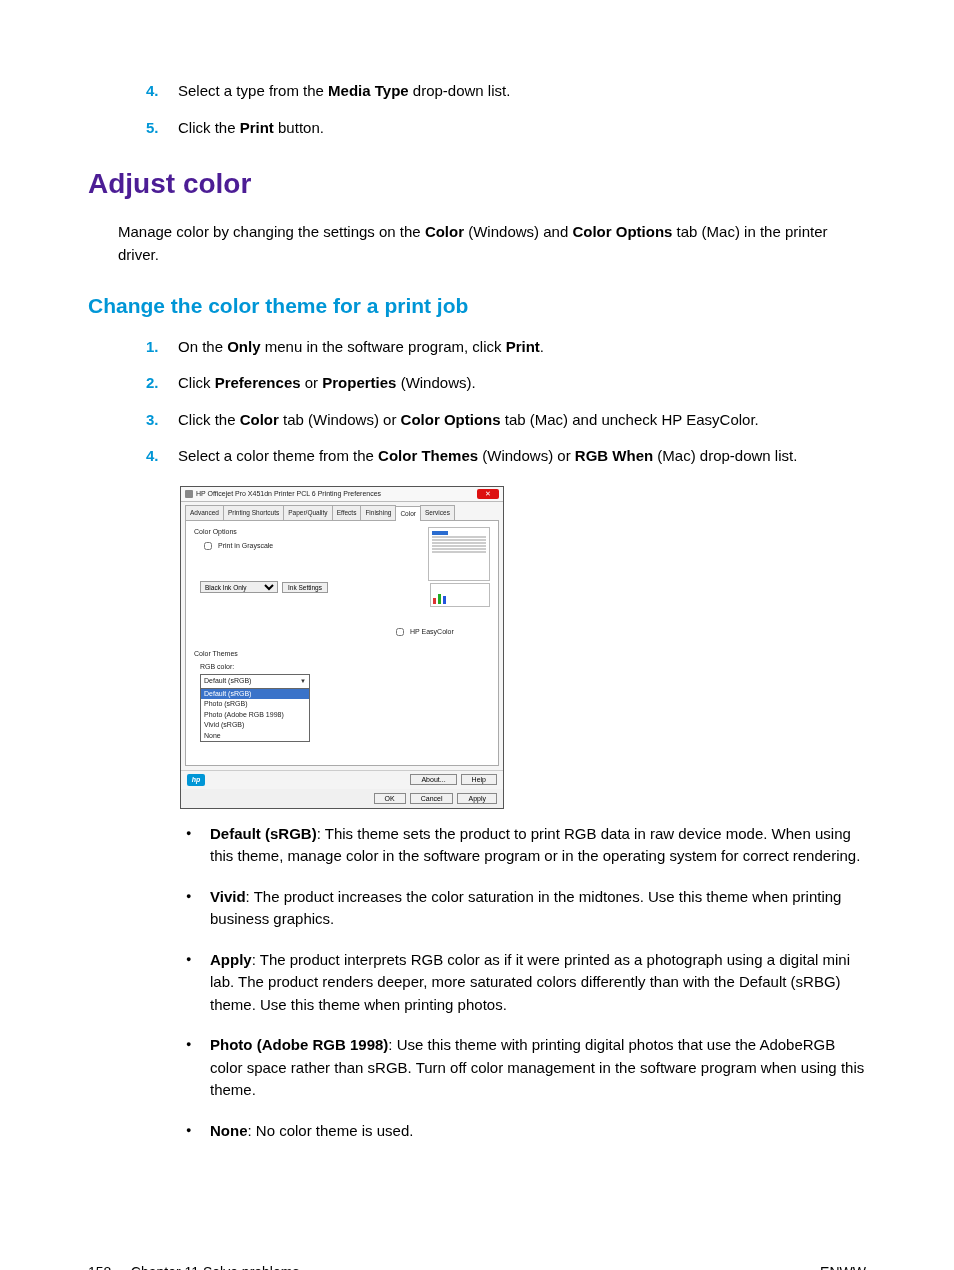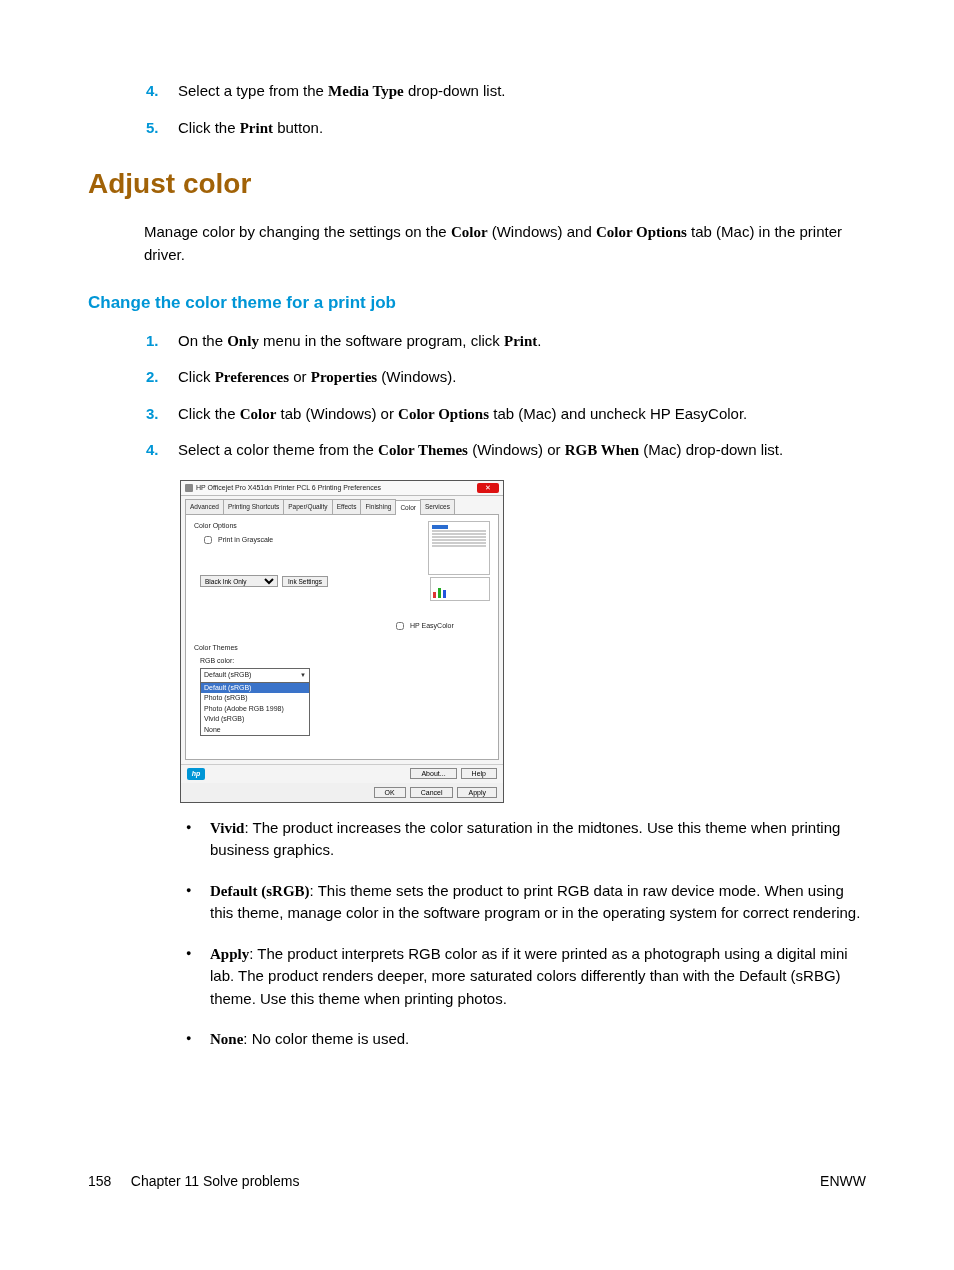--- a/index.html
+++ b/index.html
@@ -6,36 +6,36 @@
       font-family: Arial, Helvetica, sans-serif;
       font-size: 15px;
       line-height: 1.5;
       color: #000;
       max-width: 954px;
       margin: 0 auto;
       padding: 80px 88px 40px 88px;
       box-sizing: border-box;
       background: #fff;
     }
-    .bold { font-weight: bold; font-family: Liberation Serif, serif; }
+    .bold { font-weight: bold; }
     h1.section-heading {
       font-family: Arial, Helvetica, sans-serif;
       font-size: 28px;
       font-weight: bold;
-      color: #a16207;
+      color: #4c1d95;
       margin: 24px 0 16px 0;
     }
     h2.sub-heading {
       font-family: Arial, Helvetica, sans-serif;
-      font-size: 17px;
+      font-size: 21px;
       font-weight: bold;
       color: #0096d6;
       margin: 24px 0 14px 0;
     }
-    .intro-para { margin: 0 0 10px 56px; }
+    .intro-para { margin: 0 0 10px 30px; }
     ol.num-list {
       list-style: none;
       margin: 0 0 18px 58px;
       padding: 0;
     }
     ol.num-list > li {
       display: flex;
       margin: 0 0 14px 0;
     }
     ol.num-list > li .marker {
@@ -354,23 +354,24 @@
     </div>
   </div>
   <div class="dialog-foot2">
     <button class="dlg-btn">OK</button>
     <button class="dlg-btn">Cancel</button>
     <button class="dlg-btn">Apply</button>
   </div>
 </div>
 
 <ul class="bullet-list" id="bullet-list">
+    <li><span class="bold">Default (sRGB)</span>: This theme sets the product to print RGB data in raw device mode. When using this theme, manage color in the software program or in the operating system for correct rendering.</li>
     <li><span class="bold">Vivid</span>: The product increases the color saturation in the midtones. Use this theme when printing business graphics.</li>
-    <li><span class="bold">Default (sRGB)</span>: This theme sets the product to print RGB data in raw device mode. When using this theme, manage color in the software program or in the operating system for correct rendering.</li>
     <li><span class="bold">Apply</span>: The product interprets RGB color as if it were printed as a photograph using a digital mini lab. The product renders deeper, more saturated colors differently than with the Default (sRBG) theme. Use this theme when printing photos.</li>
+    <li><span class="bold">Photo (Adobe RGB 1998)</span>: Use this theme with printing digital photos that use the AdobeRGB color space rather than sRGB. Turn off color management in the software program when using this theme.</li>
     <li><span class="bold">None</span>: No color theme is used.</li>
   </ul>
 
 <div class="page-footer">
   <div>
     <span>158</span>
     &nbsp;&nbsp;&nbsp;
     <span>Chapter 11   Solve problems</span>
   </div>
   <div>ENWW</div>

